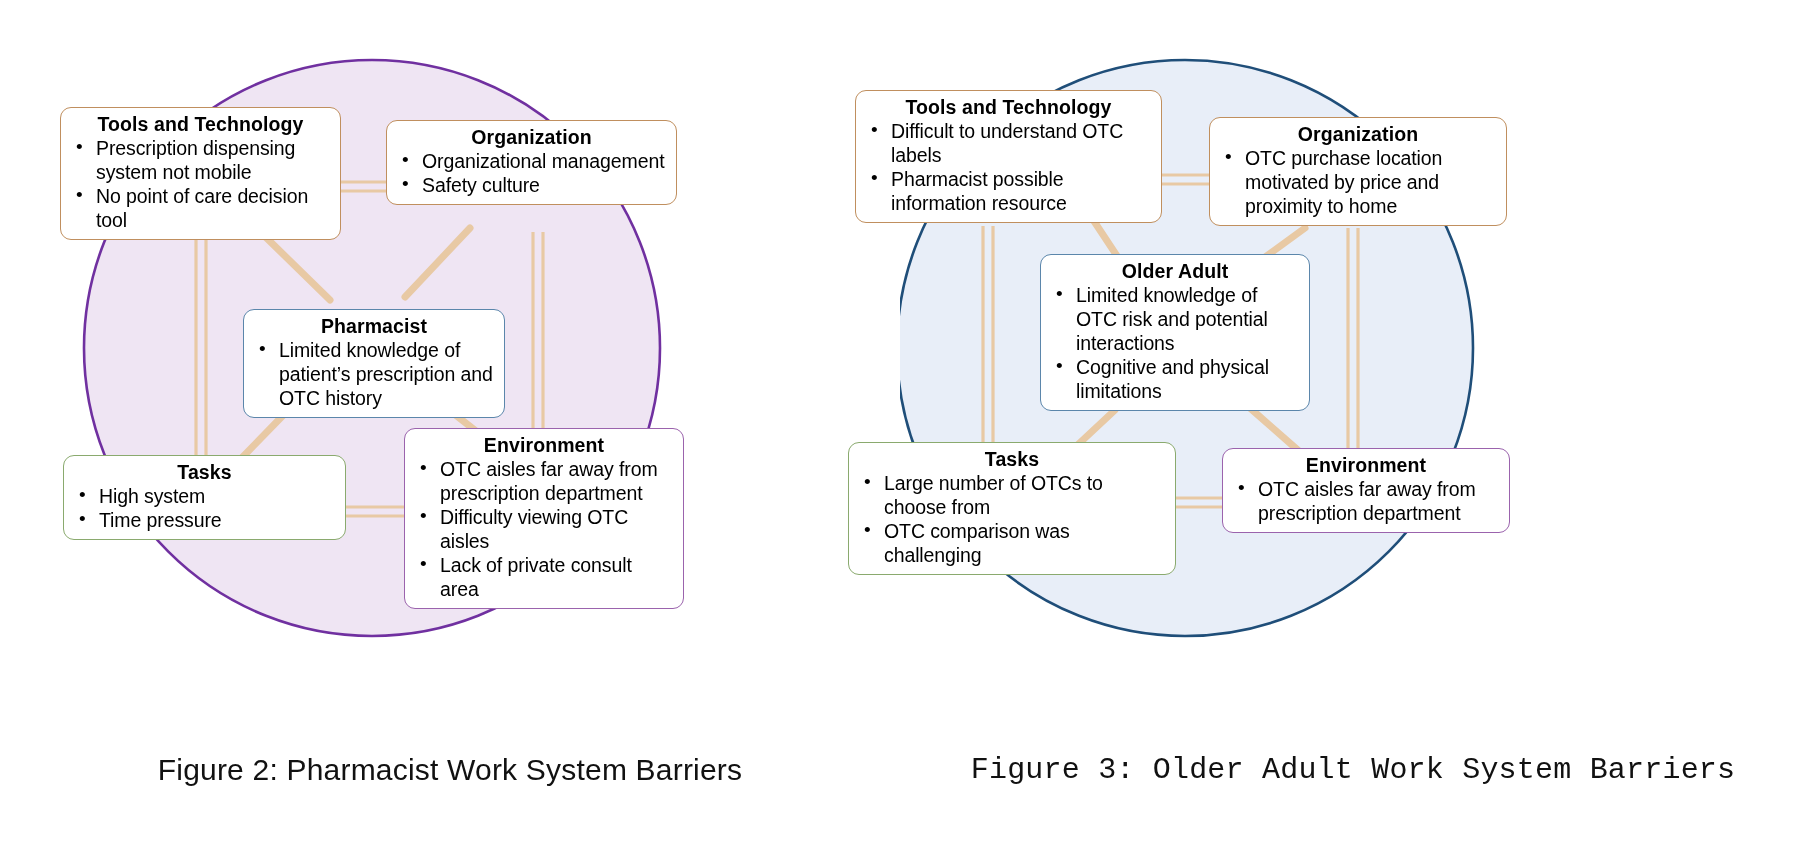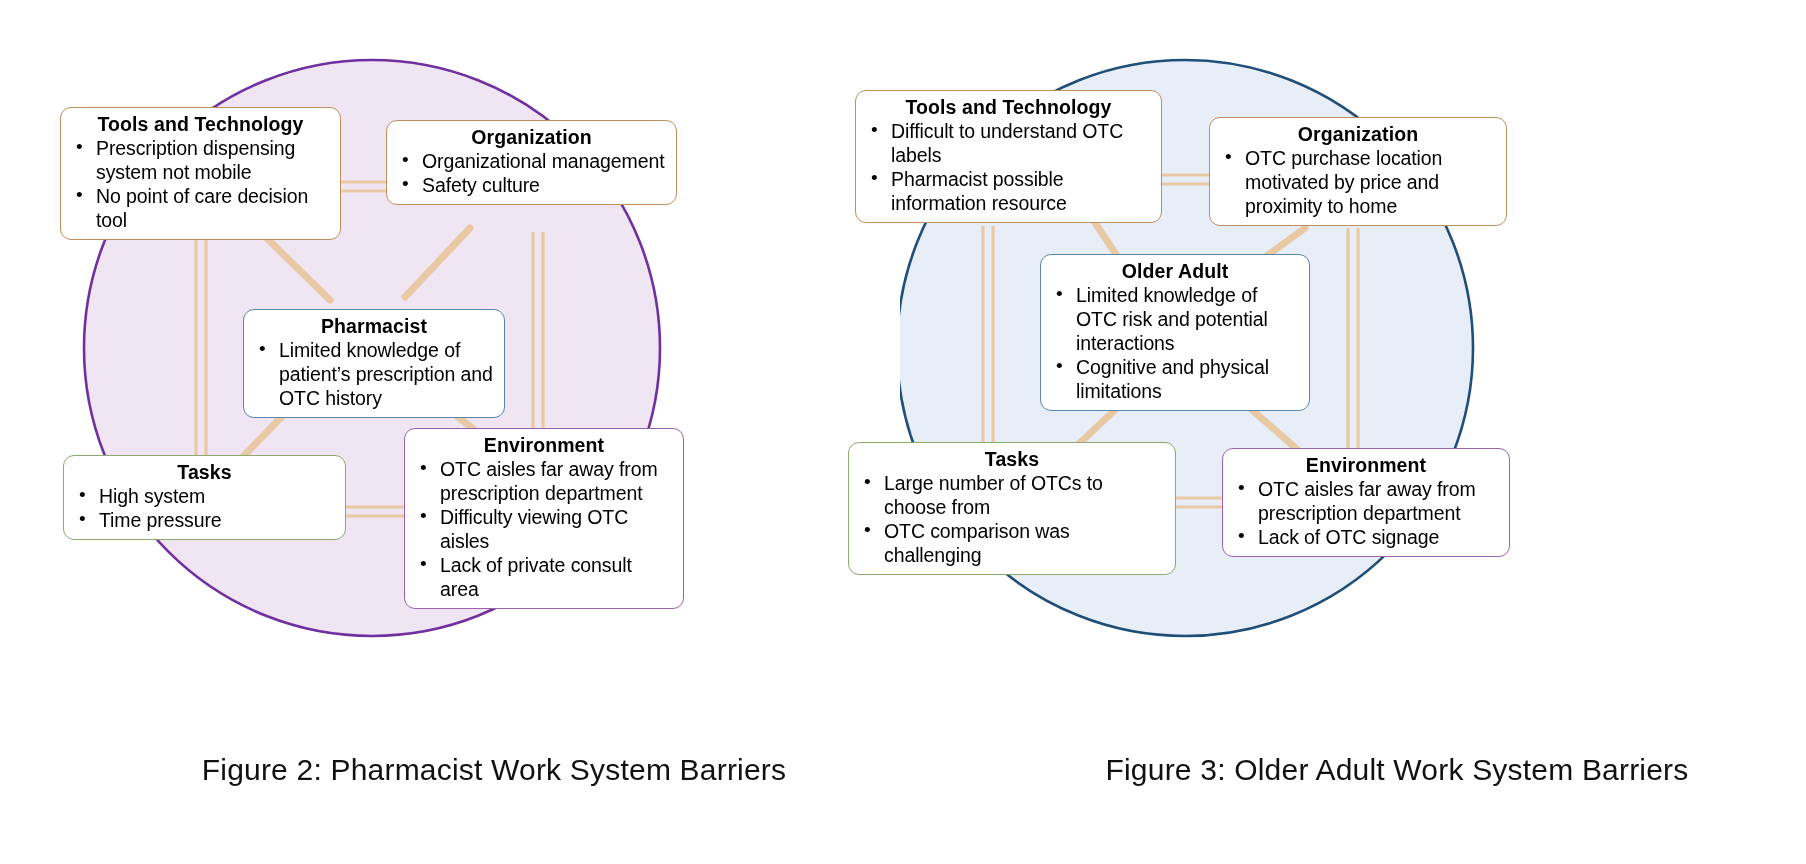--- a/index.html
+++ b/index.html
@@ -22,21 +22,21 @@
        line-height:24px;letter-spacing:-0.1px;}
   .box li::before{content:"\2022";position:absolute;left:5px;top:-1px;
        font-size:19px;line-height:24px;}
 
   .bd-tan{border:1.6px solid #c08f5e;}
   .bd-blue{border:1.6px solid #5b86ab;}
   .bd-green{border:1.6px solid #8aaa6e;}
   .bd-purple{border:1.6px solid #9b63ad;}
 
   .caption{position:absolute;width:100%;text-align:center;
-       font-size:30px;line-height:36px;letter-spacing:0.2px;color:#111;padding-left:44px;}
+       font-size:30px;line-height:36px;letter-spacing:0.2px;color:#111;}
 
   
   #f2-tools{left:60px;  top:107px; width:281px;}
   #f2-org{  left:386px; top:120px; width:291px;}
   #f2-core{ left:243px; top:285px; width:262px;margin-top:24px;}
   #f2-tasks{left:63px;  top:455px; width:283px;}
   #f2-env{  left:404px; top:428px; width:280px;}
 
   
   #f3-tools{left:-45px; top:90px;  width:307px;}
@@ -178,20 +178,19 @@
       <ul>
         <li>Large number of OTCs to choose from</li>
         <li>OTC comparison was challenging</li>
       </ul>
     </div>
 
     <div class="box bd-purple" id="f3-env">
       <div class="title">Environment</div>
       <ul>
         <li>OTC aisles far away from prescription department</li>
-        <li>Lack of OTC signage</li>
       </ul>
     </div>
 
   </div>
 
-  <div class="caption" style="top:752px;">Figure 3: Older Adult Work System Barriers</div>
+  <div class="caption" style="top:752px;font-family:Liberation Mono, monospace;">Figure 3: Older Adult Work System Barriers</div>
 </div>
 
 </body></html>

